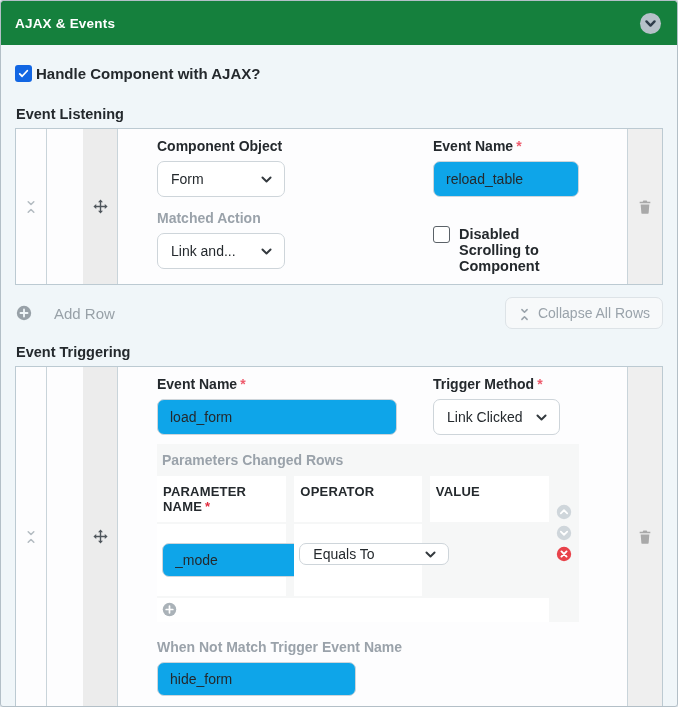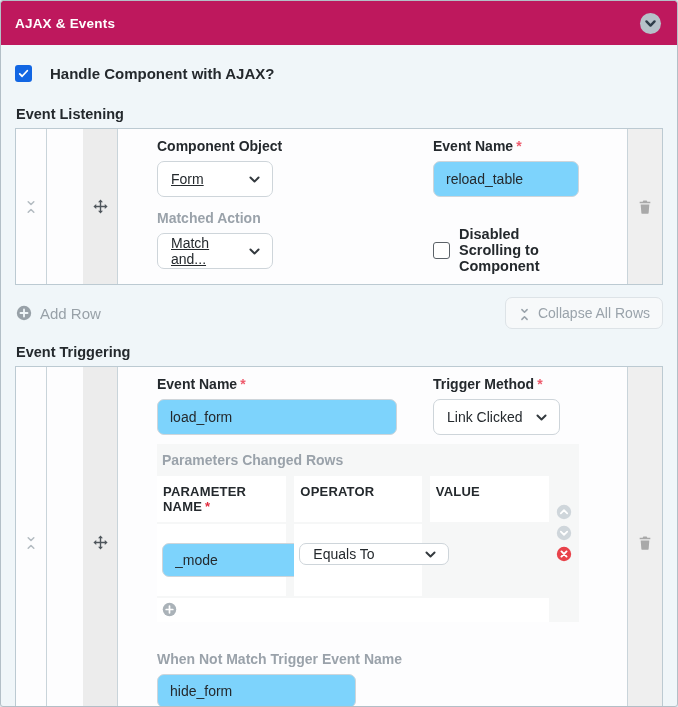--- a/index.html
+++ b/index.html
@@ -11,35 +11,35 @@
     background: #f0f6f9;
     border: 1px solid #b3bfc7;
     border-radius: 3px;
     overflow: hidden;
     display: flex; flex-direction: column;
     position: relative;
   }
 
   
   .panel-header {
-    background: #be185d;
+    background: #15803d;
     height: 44px; flex: 0 0 44px;
     display: flex; align-items: center; justify-content: space-between;
     padding: 0 16px 0 14px;
     border-radius: 2px 2px 0 0;
   }
   .panel-header .title { color: #ffffff; font-size: 13.5px; font-weight: 700; letter-spacing: .2px; }
   .hdr-chevron { width: 21px; height: 21px; border-radius: 50%; background: #b6c1c9;
     display: flex; align-items: center; justify-content: center; cursor: pointer; }
   .hdr-chevron svg { display: block; }
 
   
   .panel-body { flex: 1 1 auto; padding: 16px 14px 0 14px; }
 
-  .check-row { display: flex; align-items: flex-start; gap: 18px; margin: 4px 0 24px 0; }
+  .check-row { display: flex; align-items: flex-start; gap: 4px; margin: 4px 0 24px 0; }
   .checkbox { width: 17px; height: 17px; border-radius: 3px; flex: 0 0 17px;
     display: flex; align-items: center; justify-content: center; cursor: pointer; }
   .checkbox.checked { background: #1266e3; }
   .checkbox.unchecked { background: #fff; border: 1.6px solid #5b6268; }
   .check-row .lbl, .inline-check .lbl { font-size: 15px; font-weight: 600; color: #24292d; }
 
   .section-label { font-size: 14.5px; font-weight: 600; color: #24292d; margin: 0 0 6px 1px; }
 
   
   .rowgroup {
@@ -55,39 +55,39 @@
     display: flex; align-items: center; justify-content: center; color: #a9a9a9; cursor: pointer; }
   .row-content { flex: 1 1 auto; padding: 9px 12px 10px 3px; }
 
   .field-grid { display: grid; grid-template-columns: 276px 1fr; }
   .fld-label { font-size: 14px; font-weight: 600; color: #24292d; margin-bottom: 7px; }
   .fld-label.gray { color: #9aa2aa; }
   .req { color: #ee5a6c; margin-left: 3px; }
   .thead .req { color: #e22c3e; }
 
   .text-input {
-    height: 36px; width: 100%; background: #7dd3fc;
+    height: 36px; width: 100%; background: #0ea5e9;
     border: 1px solid #ced5da; border-radius: 7px;
     padding: 0 12px; font-size: 14px; color: #24292d;
     font-family: "Liberation Sans", sans-serif; outline: none;
   }
   .select {
     height: 36px; background: #fff; border: 1px solid #ced5da; border-radius: 7px;
     display: flex; align-items: center; justify-content: space-between;
     padding: 0 11px 0 13px; font-size: 14px; color: #24292d; cursor: pointer;
   }
   .select .sel-caret { flex: 0 0 auto; margin-left: 10px; display: flex; }
 
   .mt14 { margin-top: 13px; }
-  .inline-check { display: flex; align-items: center; gap: 9px; margin-top: 16px; }
+  .inline-check { display: flex; align-items: flex-start; gap: 9px; margin-top: 16px; }
   .inline-check .lbl { font-size: 14.5px; }
 
   
   .actions-row { display: flex; align-items: center; justify-content: space-between; padding: 12px 0 15px 1px; }
-  .add-row { display: flex; align-items: center; gap: 8px; color: #98a1a8; font-size: 15px; cursor: pointer; }
+  .add-row { display: flex; align-items: center; gap: 22px; color: #98a1a8; font-size: 15px; cursor: pointer; }
   .add-row svg { display: block; }
   .collapse-btn {
     display: flex; align-items: flex-end; gap: 7px;
     background: #f7f9fa; border: 1px solid #dde3e7; border-radius: 7px;
     color: #9aa3ab; font-size: 14px; padding: 7px 12px; cursor: pointer;
     font-family: "Liberation Sans", sans-serif;
   }
 
   
   .params-block { background: #f6f7f7; margin-top: 9px; padding: 0; 
@@ -97,21 +97,21 @@
   .pcell { background: #fff; }
   .pcell.head { padding: 8px 6px; font-size: 13px; font-weight: 700; color: #24292d; letter-spacing: .2px; }
   .pcell.body { padding: 19px 8px 19px 5px; }
   .pcell.body .text-input { height: 34px; }
   .params-actions { display: flex; flex-direction: column; align-items: center; justify-content: center;
     gap: 5px; padding-bottom: 6px; }
   .params-actions .circ { cursor: pointer; display: flex; }
   .params-footer { background: #fff; margin-top: 2px; padding: 4px 0 5px 5px; }
   .params-footer svg { display: block; cursor: pointer; }
 
-  .w128 { width: 116px; text-decoration: underline; } .w127 { width: 127px; } .w240 { width: 240px; }
+  .w128 { width: 128px; } .w127 { width: 127px; } .w240 { width: 240px; }
   .w142 { width: 142px; } .w150 { width: 150px; } .w137 { width: 137px; } .w237 { width: 199px; }
 </style>
 </head>
 <body>
 
 <div class="panel">
 
   <div class="panel-header">
     <span class="title">AJAX &amp; Events</span>
     <span class="hdr-chevron">
@@ -164,21 +164,21 @@
               <span>Event Name</span><span class="req">*</span>
             </div>
             <input class="text-input" type="text" value="reload_table" style="">
           </div>
         </div>
 
         <div class="field-grid mt14">
           <div>
             <div class="fld-label gray">Matched Action</div>
             <div class="select w128">
-              <span>Match and...</span>
+              <span>Link and...</span>
               <span class="sel-caret">
                 <svg width="13" height="13" viewBox="0 0 16 16">
                     <path d="M3 5.5l5 5 5-5" fill="none" stroke="#33393e" stroke-width="2.4" stroke-linecap="round" stroke-linejoin="round"></path>
                   </svg>
               </span>
             </div>
           </div>
           <div class="inline-check">
             <span class="checkbox unchecked"></span>
             <span class="lbl">Disabled Scrolling to Component</span>
@@ -293,21 +293,21 @@
           </div>
 
           <div class="params-footer" style="grid-column:1/2;">
             <svg width="15" height="15" viewBox="0 0 20 20">
               <circle cx="10" cy="10" r="9" fill="#aab2b8"></circle>
               <path d="M10 5.6v8.8M5.6 10h8.8" stroke="#fff" stroke-width="2.3" stroke-linecap="round"></path>
             </svg>
           </div>
         </div>
 
-        <div style="margin-top:29px;">
+        <div style="margin-top:17px;">
           <div class="fld-label gray">When Not Match Trigger Event Name</div>
           <input class="text-input w237" type="text" style="height: 34px;" value="hide_form">
         </div>
       </div>
 
       <div class="col-trash">
         <svg width="16" height="17" viewBox="0 0 24 24">
           <path d="M9.5 3h5l1 2H20v2H4V5h4.5l1-2zM5.5 9h13l-1 12.2a1.9 1.9 0 0 1-1.9 1.8H8.4a1.9 1.9 0 0 1-1.9-1.8L5.5 9z" fill="currentColor"></path>
         </svg>
       </div>

